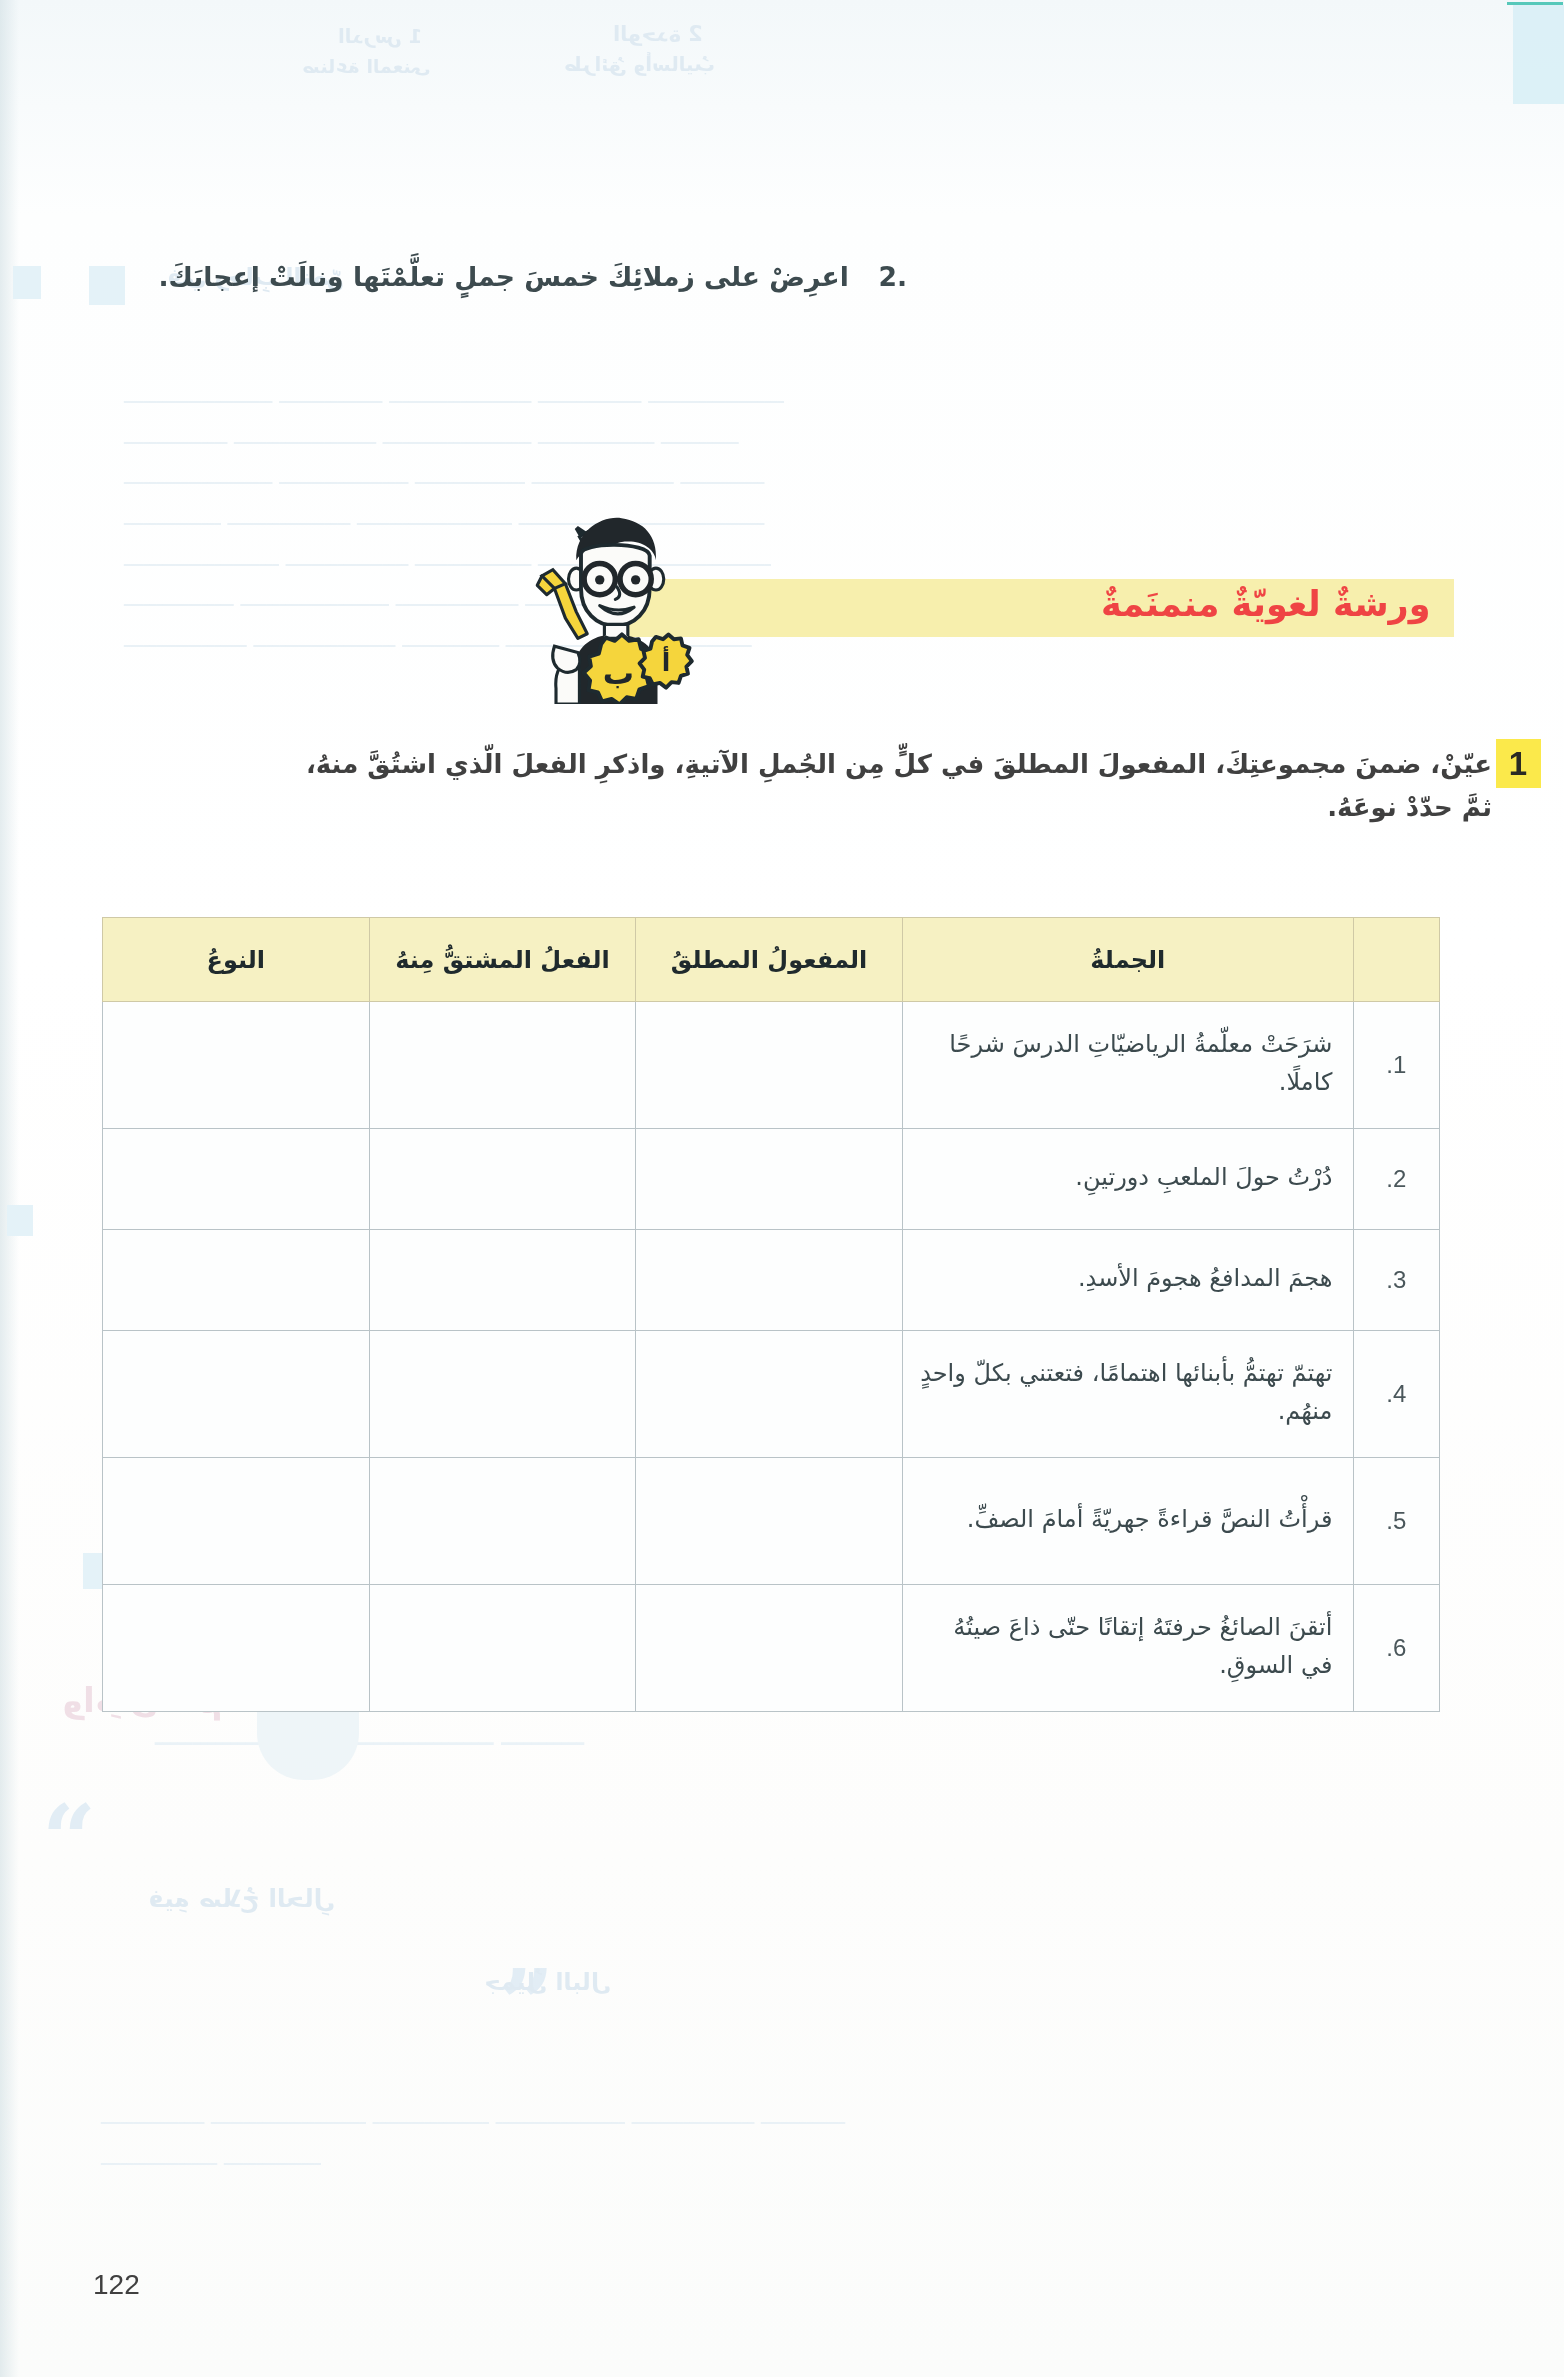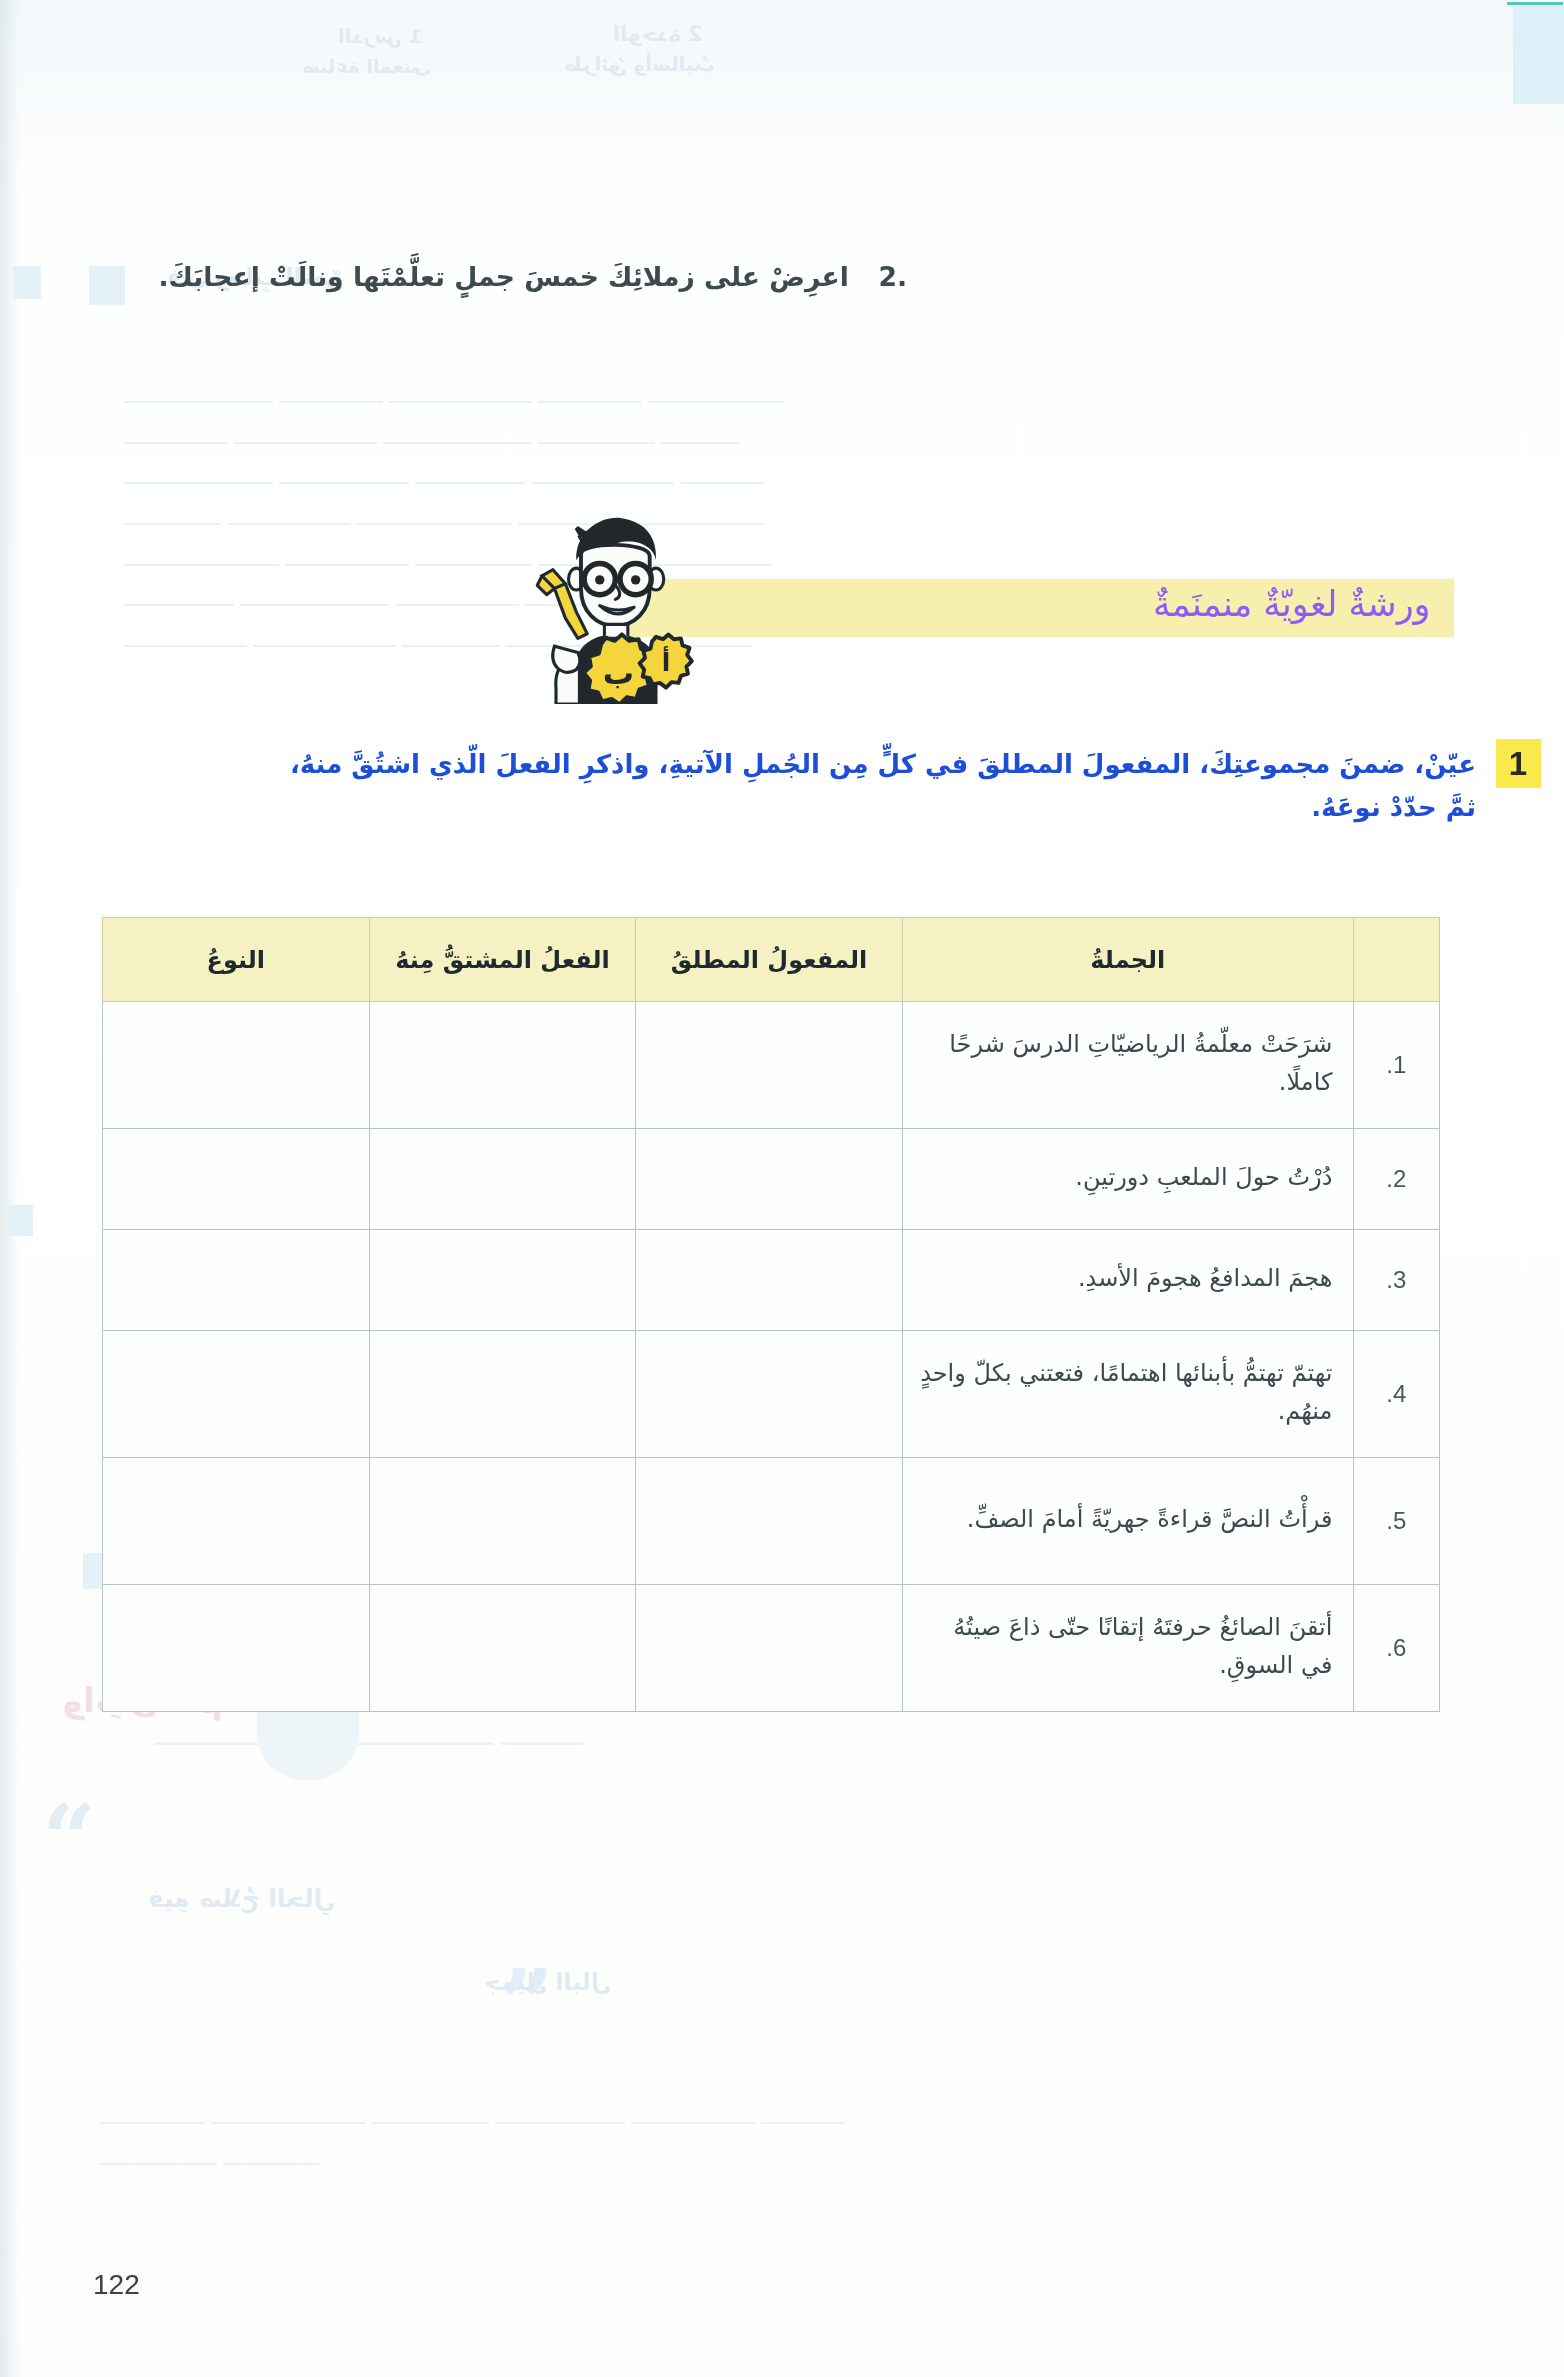--- a/index.html
+++ b/index.html
@@ -114,22 +114,22 @@
     position: absolute;
     right: 0; top: 0;
     width: 841px; height: 58px;
     background: #f7efad;
   }
   .workshop-title {
     position: absolute;
     right: 23.5px;
     top: 4.7px;
     font-size: 35px;
-    font-weight: 400;
-    color: #8b5cf6;
+    font-weight: 700;
+    color: #ef4444;
     direction: rtl;
     white-space: nowrap;
   }
   .mascot {
     position: absolute;
     left: -15.6px;
     top: -78px;
     width: 164px;
     height: 203px;
   }
@@ -145,28 +145,28 @@
     color: #2a2a24;
     font-size: 33px;
     font-weight: 800;
     display: flex;
     align-items: center;
     justify-content: center;
     font-family: "Liberation Sans", sans-serif;
   }
   .q-text {
     position: absolute;
-    right: 88px;
+    right: 72px;
     top: 743px;
     width: 1283px;
     text-align: right;
     direction: rtl;
     font-size: 26px;
     font-weight: 700;
-    color: #1d4ed8;
+    color: #404040;
     line-height: 1.65;
   }
 
   
   .grammar-table {
     position: absolute;
     right: 124px;
     top: 917px;
     width: 1338px;
     border-collapse: collapse;

